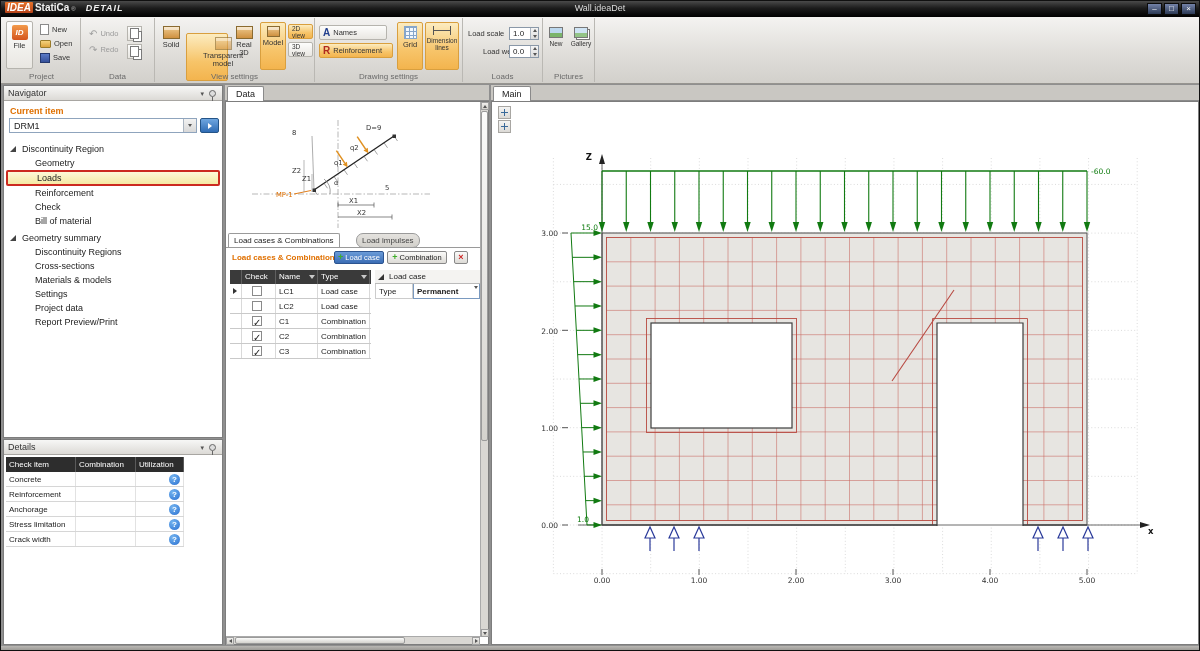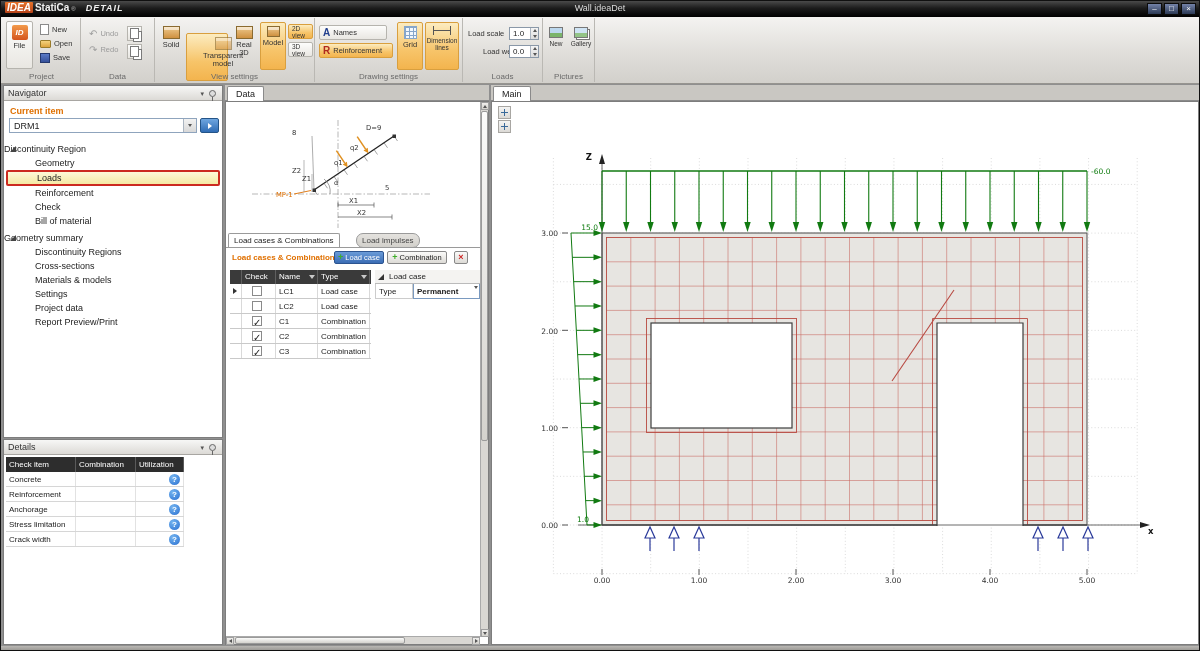--- a/index.html
+++ b/index.html
@@ -53,21 +53,21 @@
   .phead .ic{position:absolute;top:3px;font-size:7px;color:#555;line-height:9px;}
   .pin{position:absolute;top:4px;width:7px;height:7px;border:1px solid #666;border-radius:50%;background:#ddd;}
   .pin::after{content:'';position:absolute;left:2px;top:6px;width:1px;height:4px;background:#666;}
   
   .cur-label{position:absolute;left:6px;top:20px;color:#e07000;font-weight:bold;font-size:9px;}
   .combo{position:absolute;height:15px;background:#fff;border:1px solid #8fa4bd;font-size:9px;display:flex;align-items:center;padding-left:4px;}
   .combo .dd{position:absolute;right:0;top:0;bottom:0;width:13px;background:linear-gradient(#f2f2f2,#d8d8d8);border-left:1px solid #aab4c0;display:flex;align-items:center;justify-content:center;}
   .gobtn{position:absolute;width:19px;height:15px;background:linear-gradient(#6fa6e0,#2f6cb4);border:1px solid #245488;border-radius:2px;display:flex;align-items:center;justify-content:center;}
   .gobtn .tri-right{border-left-color:#fff;}
   .nav-tree{position:absolute;left:0;right:0;top:56px;font-size:9px;}
-  .nav-sec{height:14px;line-height:14px;position:relative;color:#222;}
+  .nav-sec{height:14px;line-height:14px;padding-left:18px;position:relative;color:#222;}
   .exp{position:absolute;left:6px;top:4px;width:0;height:0;border-left:6px solid transparent;border-bottom:6px solid #444;}
   .nav-item{height:14px;line-height:14px;padding-left:31px;color:#222;}
   .nav-item.sel{height:16px;line-height:12px;margin:0 2px 0 2px;padding-left:29px;border:2px solid #cc2a20;border-radius:2px;background:linear-gradient(#fdf9d8,#f5e9a4);}
   
   .dtable{position:absolute;left:2px;top:17px;width:178px;font-size:8px;}
   .dt-h{display:flex;background:#2d2d2d;color:#fff;height:15px;line-height:15px;}
   .dt-h div{padding-left:3px;border-right:1px solid #5a5a5a;}
   .dt-r{display:flex;height:15px;line-height:15px;border-bottom:1px solid #d6d6d6;}
   .dt-r div{padding-left:3px;border-right:1px solid #e2e2e2;position:relative;}
   .dc1{width:70px;} .dc2{width:60px;} .dc3{width:48px;}

